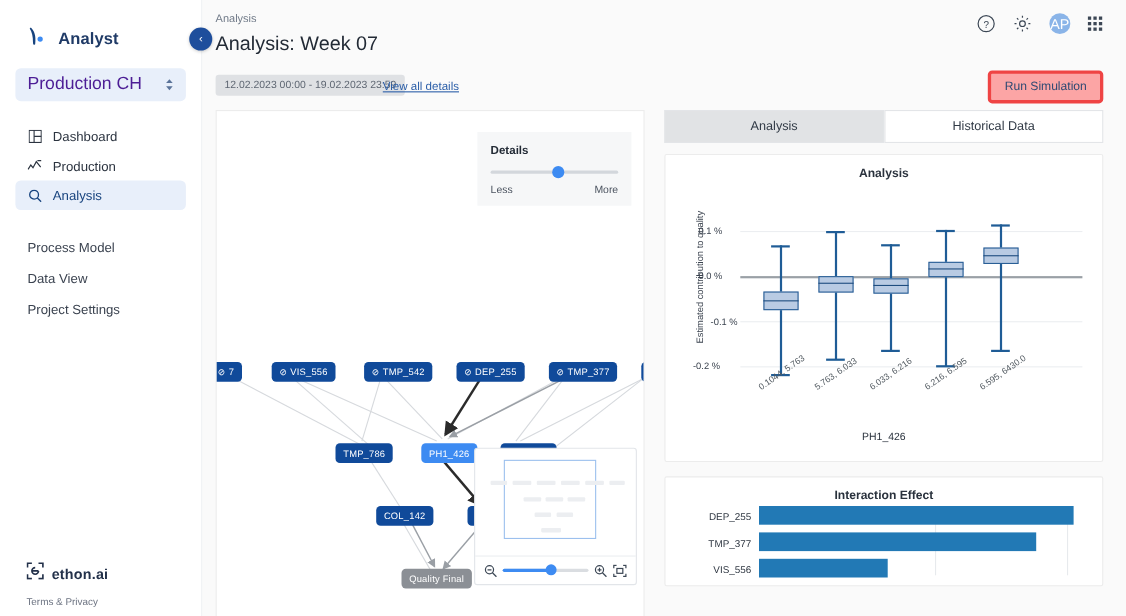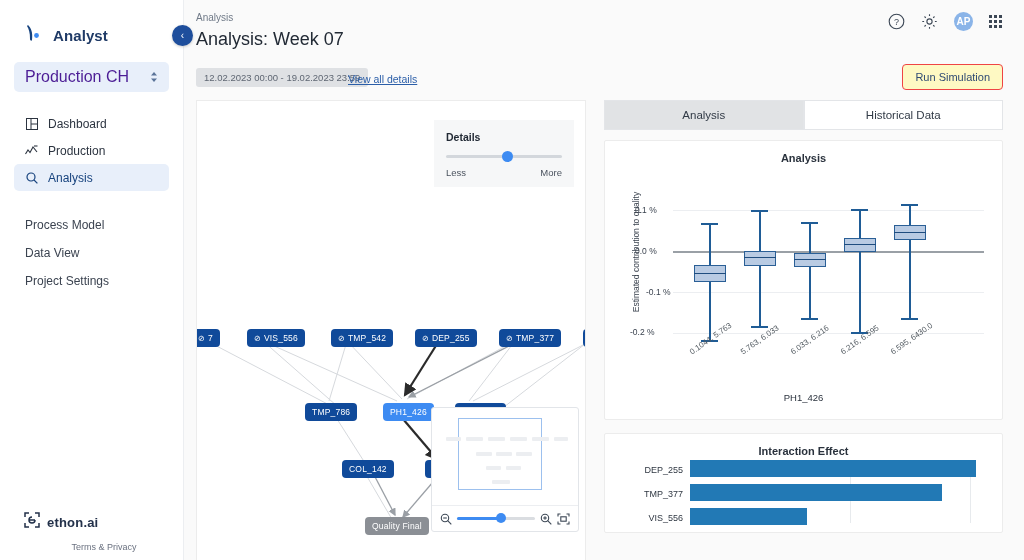--- a/index.html
+++ b/index.html
@@ -38,21 +38,21 @@
   .nav-item.active { background:#e8effa; color:#17437e; }
   .nav-item .ic { width:13px; height:13px; display:flex; align-items:center; justify-content:center; color:#2c3440; }
   .nav-item.active .ic { color:#17437e; }
 
   .nav-sec { margin-top:20px; }
   .nav-link {
     display:block; font-size:12px; color:#3b4350; padding:0 25px; height:28px;
     line-height:28px; cursor:pointer;
   }
 
-  .sidebar-footer { position:absolute; left:0; bottom:0; width:184px; padding:0 0 8px 24px;text-align:center; }
+  .sidebar-footer { position:absolute; left:0; bottom:0; width:184px; padding:0 0 8px 24px; }
   .ethon { display:flex; align-items:center; gap:7px; margin-bottom:10px; }
   .ethon-txt { font-size:13px; color:#23314a; font-weight:600; letter-spacing:.2px;}
   .terms { font-size:9px; color:#6b7280; }
 
   .collapse-btn {
     position:absolute; left:172px; top:25px; width:21px; height:21px; border-radius:50%;
     background:#1e4e9c; color:#fff; display:flex; align-items:center; justify-content:center;
     font-size:10px; cursor:pointer; z-index:40; box-shadow:0 1px 3px rgba(0,0,0,.2);
   }
 
@@ -60,34 +60,34 @@
   .main { flex:1; position:relative; height:560px; background:#fafafa; }
 
   .topbar { height:62px; position:relative; }
   .breadcrumb { position:absolute; left:12px; top:12px; font-size:10px; color:#707a88; }
   .page-title { position:absolute; left:12px; top:29px; font-size:18px; color:#222a35; font-weight:400; }
 
   .top-icons { position:absolute; right:22px; top:12px; display:flex; align-items:center; gap:16px; }
   .ticon { width:17px; height:17px; color:#3c4755; display:flex; align-items:center; justify-content:center; cursor:pointer; }
   .avatar {
     width:19px; height:19px; border-radius:50%; background:#8ab4e8; color:#fff;
-    font-size:10px; display:flex; align-items:center; justify-content:center; font-weight:700; cursor:pointer;
+    font-size:13px; display:flex; align-items:center; justify-content:center; font-weight:400; cursor:pointer;
   }
   .grid-ic { display:grid; grid-template-columns:repeat(3,3px); grid-template-rows:repeat(3,3px); gap:2px; cursor:pointer; }
   .grid-ic i { background:#3c4755; display:block; width:3px; height:3px; }
 
   .subbar { position:relative; height:38px; }
   .daterange {
     position:absolute; left:12px; top:6px; background:#dfe1e4; color:#5e6672;
     font-size:9.5px; padding:4px 8px; border-radius:3px;
   }
   .viewdetails { position:absolute; left:164px; top:11px; font-size:10.5px; color:#2b5ea8; text-decoration:underline; cursor:pointer; }
   .run-sim {
-    position:absolute; right:21px; top:2px; border:1px solid #ef4444; color:#2f4a73;
-    background:#fef9c3; border-radius:4px; font-size:11px; padding:6px 12px; cursor:pointer;
+    position:absolute; right:21px; top:2px; border:3px solid #ef4444; color:#2f4a73;
+    background:#fca5a5; border-radius:4px; font-size:11px; padding:6px 12px; cursor:pointer;
   }
 
   
   .content { position:absolute; left:0; top:100px; right:0; bottom:0; display:flex; }
   .left-pane { width:412px; padding:0 10px 0 12px; }
   .right-pane { flex:1; padding:0 21px 0 8px; }
 
   
   .graph-card {
     position:relative; width:390px; height:522px; background:#fff;

